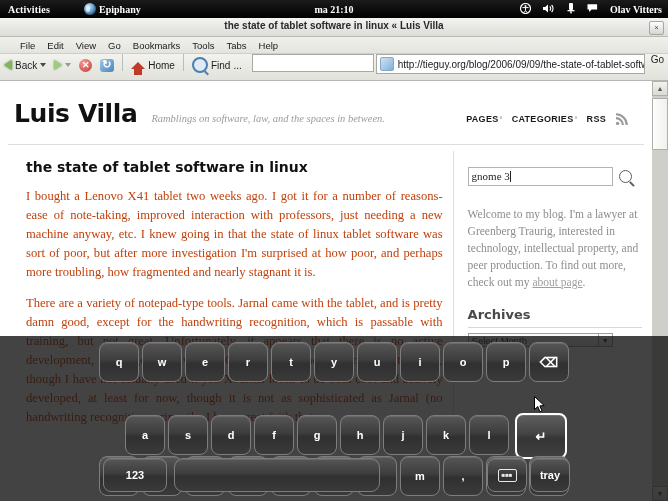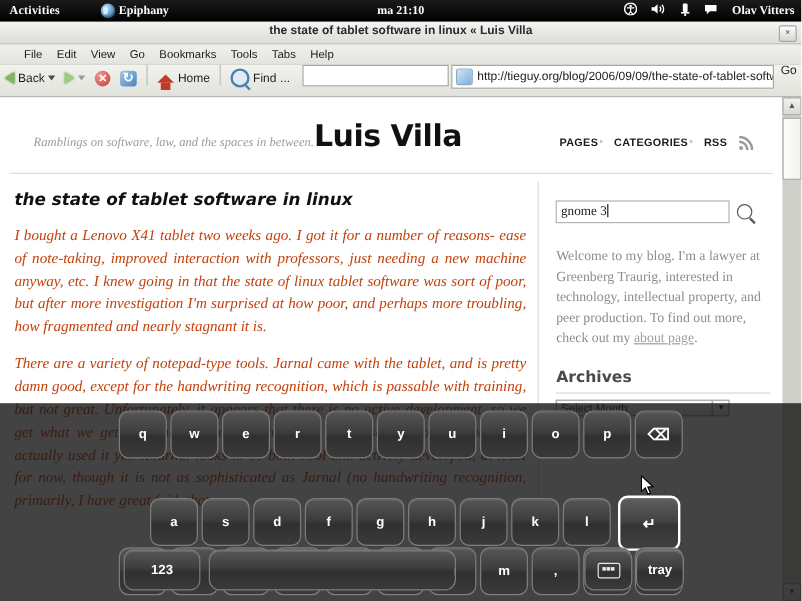--- a/index.html
+++ b/index.html
@@ -177,21 +177,21 @@
   }
   .nav-caret { font-size:7px; color:#999; margin-left:1px; }
   .rss-ic {
     width:13px;height:13px;position:relative;display:inline-block;color:#8d8d8d;
     font-size:12px;line-height:13px;
   }
   #content-rule {
     margin:16px 8px 0 8px; height:1px; background:#dedede;
   }
   #columns { display:flex; }
-  #article { width:430px; padding:0 10px 0 12px;font-style:italic; }
+  #article { width:430px; padding:0 10px 0 26px; }
   #article-title {
     font-family:"DejaVu Sans", sans-serif;
     font-size:14px; font-weight:bold; color:#111;
     margin-top:14px; margin-bottom:12px;
   }
   #article p {
     font-family:"Liberation Serif", serif;
     font-size:12.6px; line-height:19px; color:#c2410c;
     text-align:justify; margin:0 0 12px 0;
   }
@@ -386,22 +386,22 @@
       <span class="url-fav"></span>
       <span id="url-text">http://tieguy.org/blog/2006/09/09/the-state-of-tablet-softwa</span>
     </span>
     <span id="go-btn">Go</span>
   </div>
 
   <div id="viewport">
     <div id="page">
 
       <div id="blog-header">
+        <span id="blog-title">Luis Villa</span>
         <span id="blog-tagline">Ramblings on software, law, and the spaces in between.</span>
-        <span id="blog-title">Luis Villa</span>
         <span id="blog-nav">
           <span><span>PAGES</span><span class="nav-caret">°</span></span>
           <span><span>CATEGORIES</span><span class="nav-caret">°</span></span>
           <span><span>RSS</span></span>
           <span class="rss-ic">
             <svg width="13" height="13" viewBox="0 0 13 13">
                 <circle cx="2.6" cy="10.4" r="1.7" fill="#9a9a9a"></circle>
                 <path d="M1 6.2a5.8 5.8 0 015.8 5.8h2.1A7.9 7.9 0 001 4.1z" fill="#9a9a9a"></path>
                 <path d="M1 2.3a9.7 9.7 0 019.7 9.7h2.1A11.8 11.8 0 001 0.2z" fill="#9a9a9a"></path>
               </svg>

